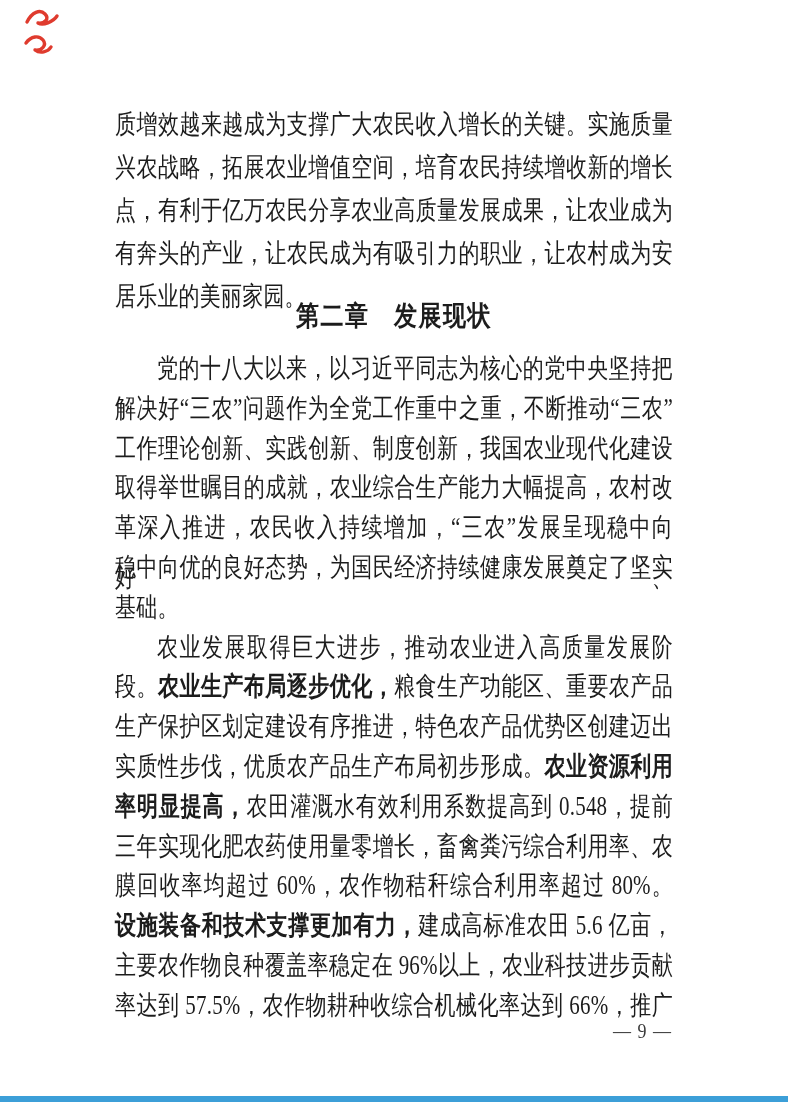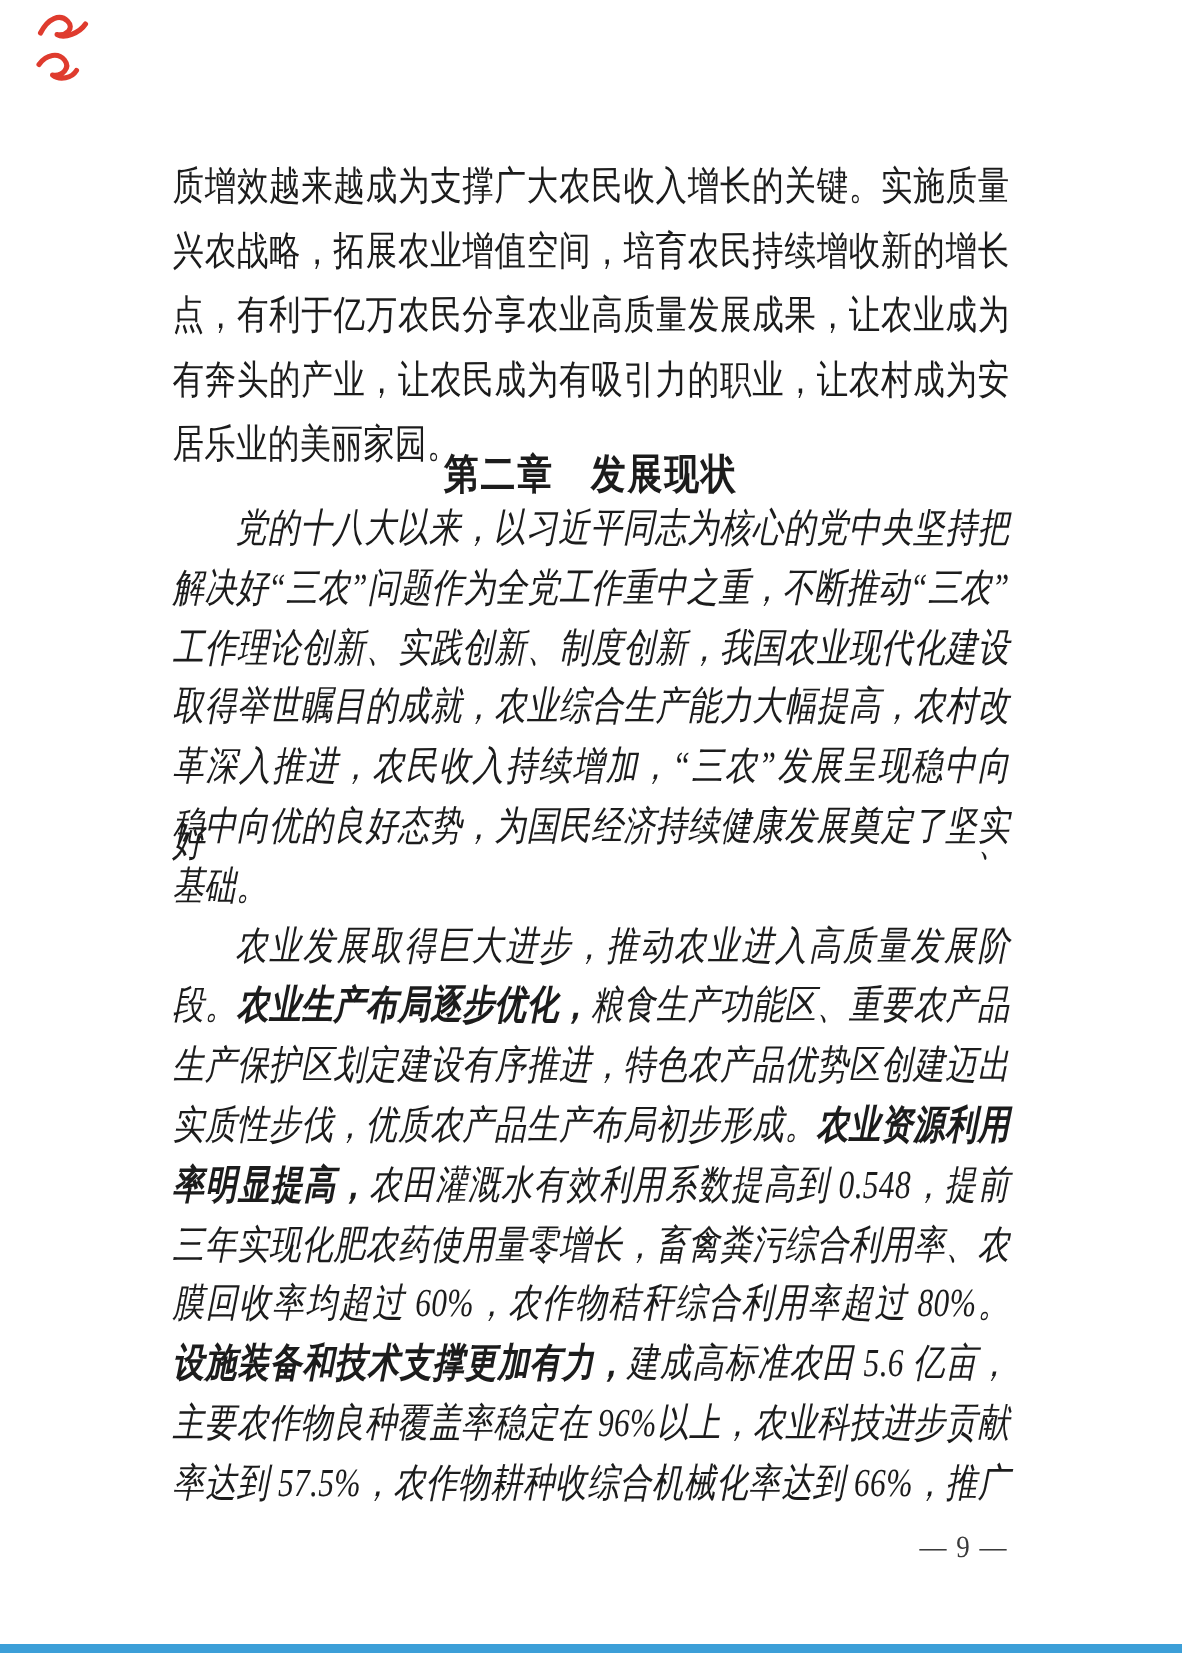--- a/index.html
+++ b/index.html
@@ -24,21 +24,21 @@
     stroke-width: 3.4;
     stroke-linecap: round;
     stroke-linejoin: round;
   }
   .content {
     position: absolute;
     left: 115px;
     width: 558px;
   }
   .para-top { top: 103px; }
-  .body-text { top: 333px; font-style: italic; }
+  .body-text { top: 349px; }
   .line {
     font-size: 21px;
     text-align: justify;
     text-align-last: justify;
     transform: scaleY(1.26);
     letter-spacing: 0.2px;
   }
   .para-top .line { height: 43px; line-height: 43px; }
   .body-text .line { height: 39.8px; line-height: 39.8px; }
   .line.para-end { text-align: left; text-align-last: left; }

